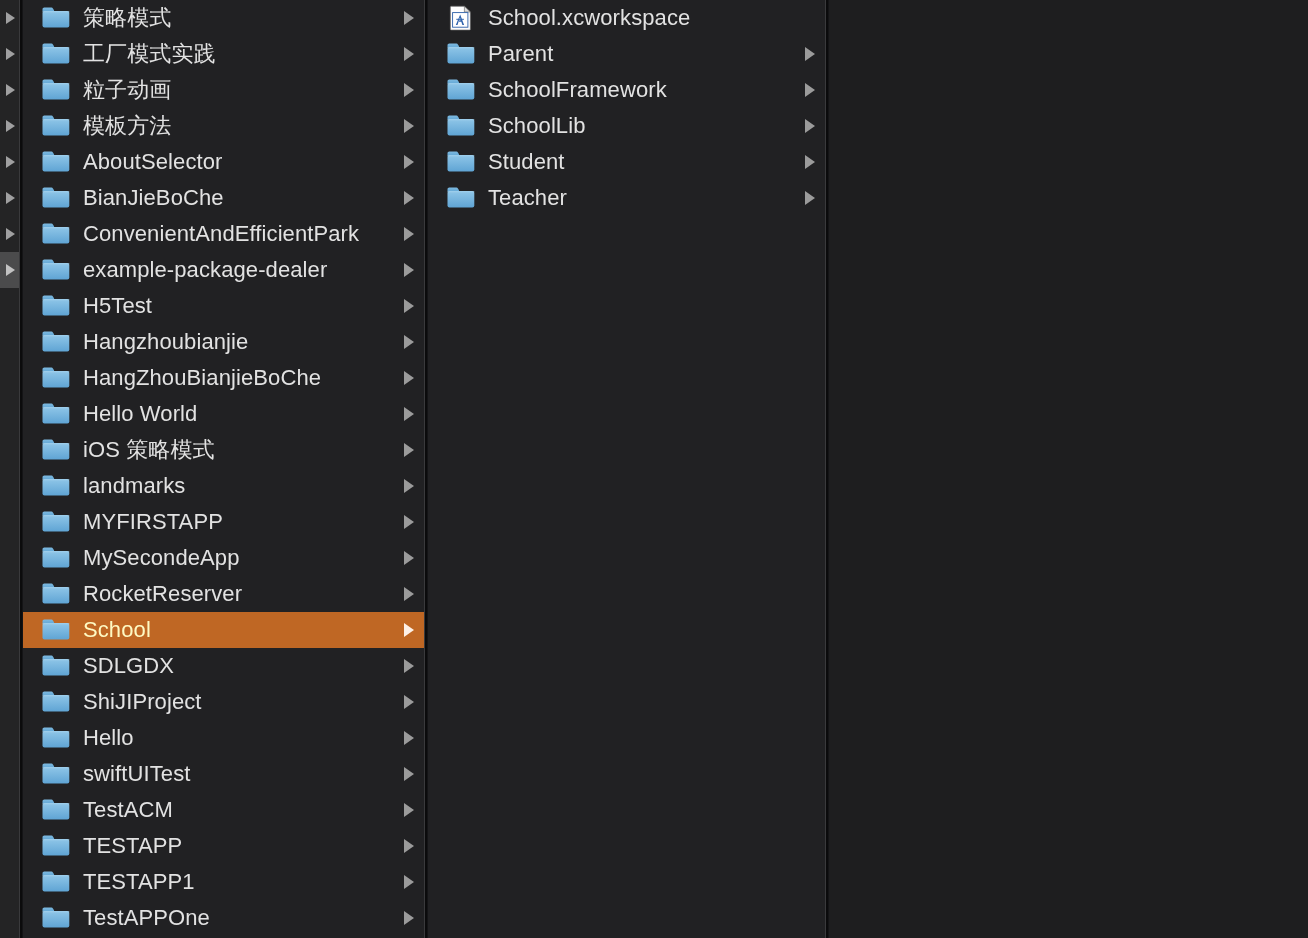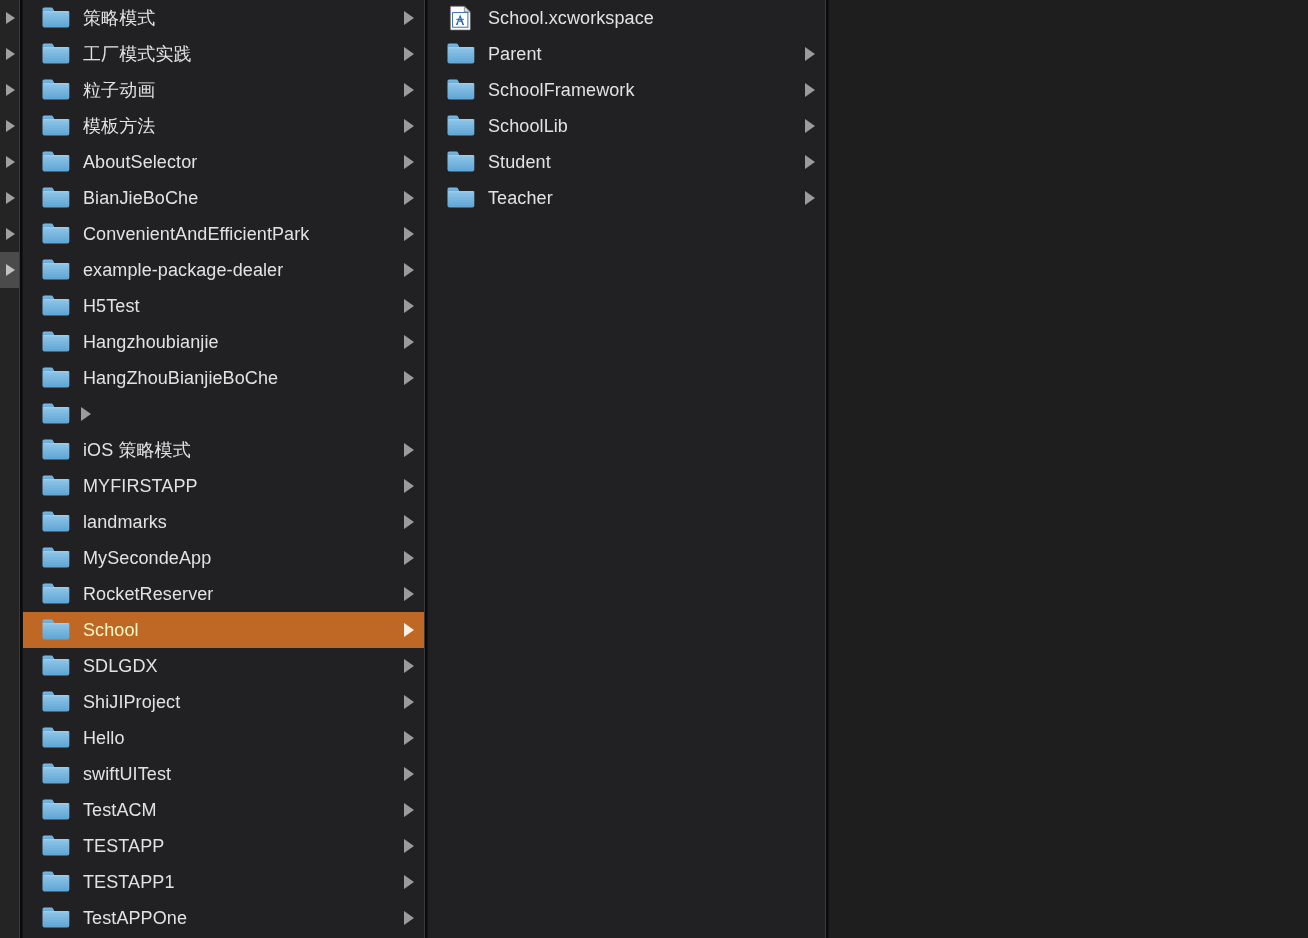--- a/index.html
+++ b/index.html
@@ -93,21 +93,21 @@
     box-sizing: border-box;
     position: relative;
     white-space: nowrap;
   }
   .row.selected {
     background: #bf6724;
   }
   .row-label {
     flex: 1 1 auto;
     color: #e2e2e2;
-    font-size: 18px;
+    font-size: 22px;
     line-height: 26px;
     letter-spacing: .1px;
     overflow: hidden;
     text-overflow: clip;
     margin-left: 12px;
   }
   .row.selected .row-label {
     color: #fef9c3;
   }
   .row-arrow {
@@ -432,20 +432,21 @@
               <linearGradient id="ftab" x1="0" y1="0" x2="0" y2="1">
                 <stop offset="0" stop-color="#7db9e0"></stop>
                 <stop offset="1" stop-color="#64a9d6"></stop>
               </linearGradient>
             </defs>
             <path d="M1.5 4.4c0-1 .8-1.8 1.8-1.8h7.2c.6 0 1.1.3 1.4.8l1.3 2h0c-.3.6-.9 1-1.6 1H1.5z" fill="url(#ftab)"></path>
             <rect x="1.5" y="6" width="26.8" height="16.6" rx="2" fill="url(#fbody)"></rect>
             <rect x="1.5" y="6" width="26.8" height="1.4" fill="#a7d4ee" opacity=".55"></rect>
           </svg>
         </span>
+        <span class="row-label">Hello World</span>
         <span class="row-arrow"></span>
       </div>
       <div class="row">
         <span class="icon">
           <svg width="30" height="26" viewBox="0 0 30 26" xmlns="http://www.w3.org/2000/svg">
             <defs>
               <linearGradient id="fbody" x1="0" y1="0" x2="0" y2="1">
                 <stop offset="0" stop-color="#8fc6e8"></stop>
                 <stop offset="1" stop-color="#5fa4d4"></stop>
               </linearGradient>
@@ -473,42 +474,42 @@
               <linearGradient id="ftab" x1="0" y1="0" x2="0" y2="1">
                 <stop offset="0" stop-color="#7db9e0"></stop>
                 <stop offset="1" stop-color="#64a9d6"></stop>
               </linearGradient>
             </defs>
             <path d="M1.5 4.4c0-1 .8-1.8 1.8-1.8h7.2c.6 0 1.1.3 1.4.8l1.3 2h0c-.3.6-.9 1-1.6 1H1.5z" fill="url(#ftab)"></path>
             <rect x="1.5" y="6" width="26.8" height="16.6" rx="2" fill="url(#fbody)"></rect>
             <rect x="1.5" y="6" width="26.8" height="1.4" fill="#a7d4ee" opacity=".55"></rect>
           </svg>
         </span>
+        <span class="row-label">landmarks</span>
+        <span class="row-arrow"></span>
+      </div>
+      <div class="row">
+        <span class="icon">
+          <svg width="30" height="26" viewBox="0 0 30 26" xmlns="http://www.w3.org/2000/svg">
+            <defs>
+              <linearGradient id="fbody" x1="0" y1="0" x2="0" y2="1">
+                <stop offset="0" stop-color="#8fc6e8"></stop>
+                <stop offset="1" stop-color="#5fa4d4"></stop>
+              </linearGradient>
+              <linearGradient id="ftab" x1="0" y1="0" x2="0" y2="1">
+                <stop offset="0" stop-color="#7db9e0"></stop>
+                <stop offset="1" stop-color="#64a9d6"></stop>
+              </linearGradient>
+            </defs>
+            <path d="M1.5 4.4c0-1 .8-1.8 1.8-1.8h7.2c.6 0 1.1.3 1.4.8l1.3 2h0c-.3.6-.9 1-1.6 1H1.5z" fill="url(#ftab)"></path>
+            <rect x="1.5" y="6" width="26.8" height="16.6" rx="2" fill="url(#fbody)"></rect>
+            <rect x="1.5" y="6" width="26.8" height="1.4" fill="#a7d4ee" opacity=".55"></rect>
+          </svg>
+        </span>
         <span class="row-label">MYFIRSTAPP</span>
-        <span class="row-arrow"></span>
-      </div>
-      <div class="row">
-        <span class="icon">
-          <svg width="30" height="26" viewBox="0 0 30 26" xmlns="http://www.w3.org/2000/svg">
-            <defs>
-              <linearGradient id="fbody" x1="0" y1="0" x2="0" y2="1">
-                <stop offset="0" stop-color="#8fc6e8"></stop>
-                <stop offset="1" stop-color="#5fa4d4"></stop>
-              </linearGradient>
-              <linearGradient id="ftab" x1="0" y1="0" x2="0" y2="1">
-                <stop offset="0" stop-color="#7db9e0"></stop>
-                <stop offset="1" stop-color="#64a9d6"></stop>
-              </linearGradient>
-            </defs>
-            <path d="M1.5 4.4c0-1 .8-1.8 1.8-1.8h7.2c.6 0 1.1.3 1.4.8l1.3 2h0c-.3.6-.9 1-1.6 1H1.5z" fill="url(#ftab)"></path>
-            <rect x="1.5" y="6" width="26.8" height="16.6" rx="2" fill="url(#fbody)"></rect>
-            <rect x="1.5" y="6" width="26.8" height="1.4" fill="#a7d4ee" opacity=".55"></rect>
-          </svg>
-        </span>
-        <span class="row-label">landmarks</span>
         <span class="row-arrow"></span>
       </div>
       <div class="row">
         <span class="icon">
           <svg width="30" height="26" viewBox="0 0 30 26" xmlns="http://www.w3.org/2000/svg">
             <defs>
               <linearGradient id="fbody" x1="0" y1="0" x2="0" y2="1">
                 <stop offset="0" stop-color="#8fc6e8"></stop>
                 <stop offset="1" stop-color="#5fa4d4"></stop>
               </linearGradient>

